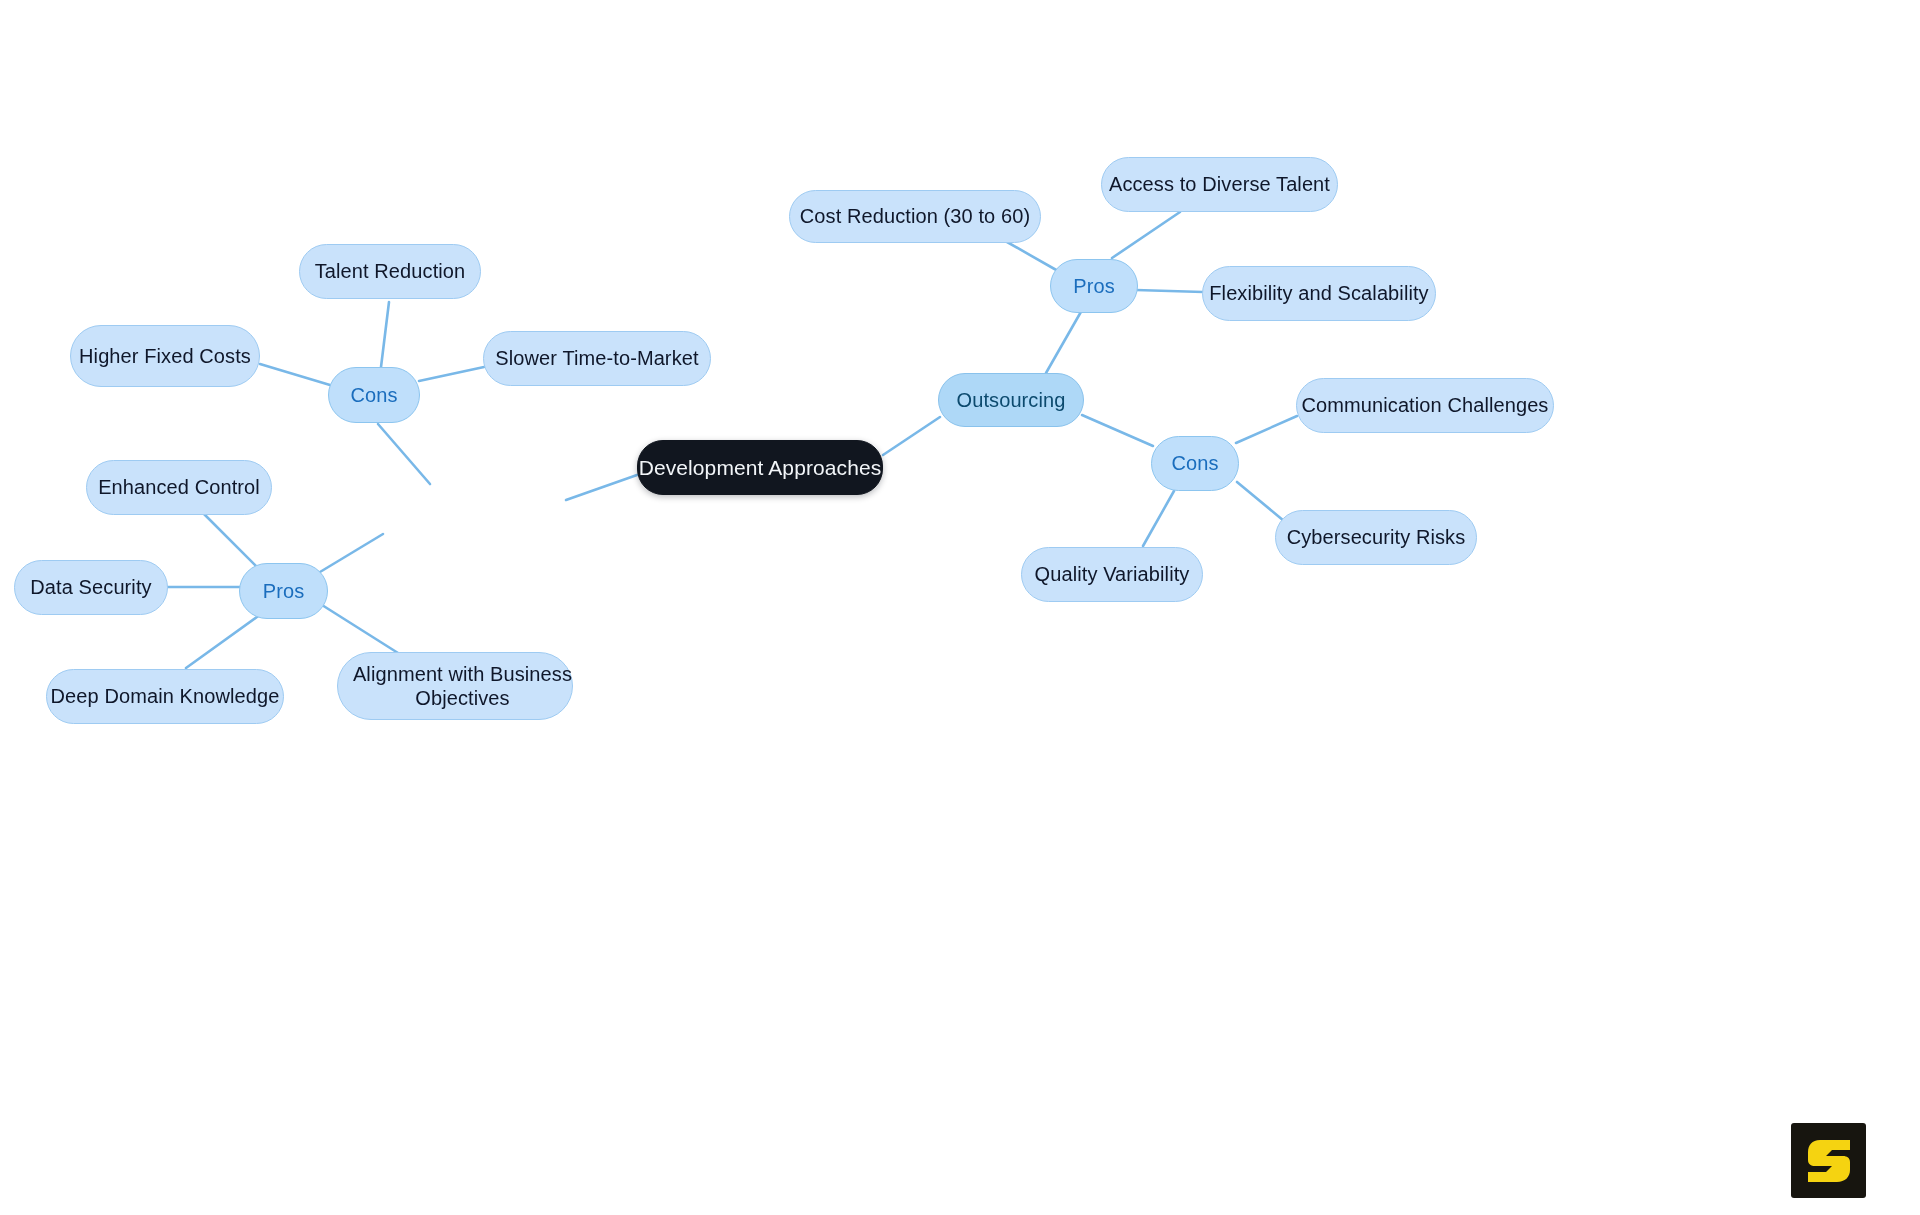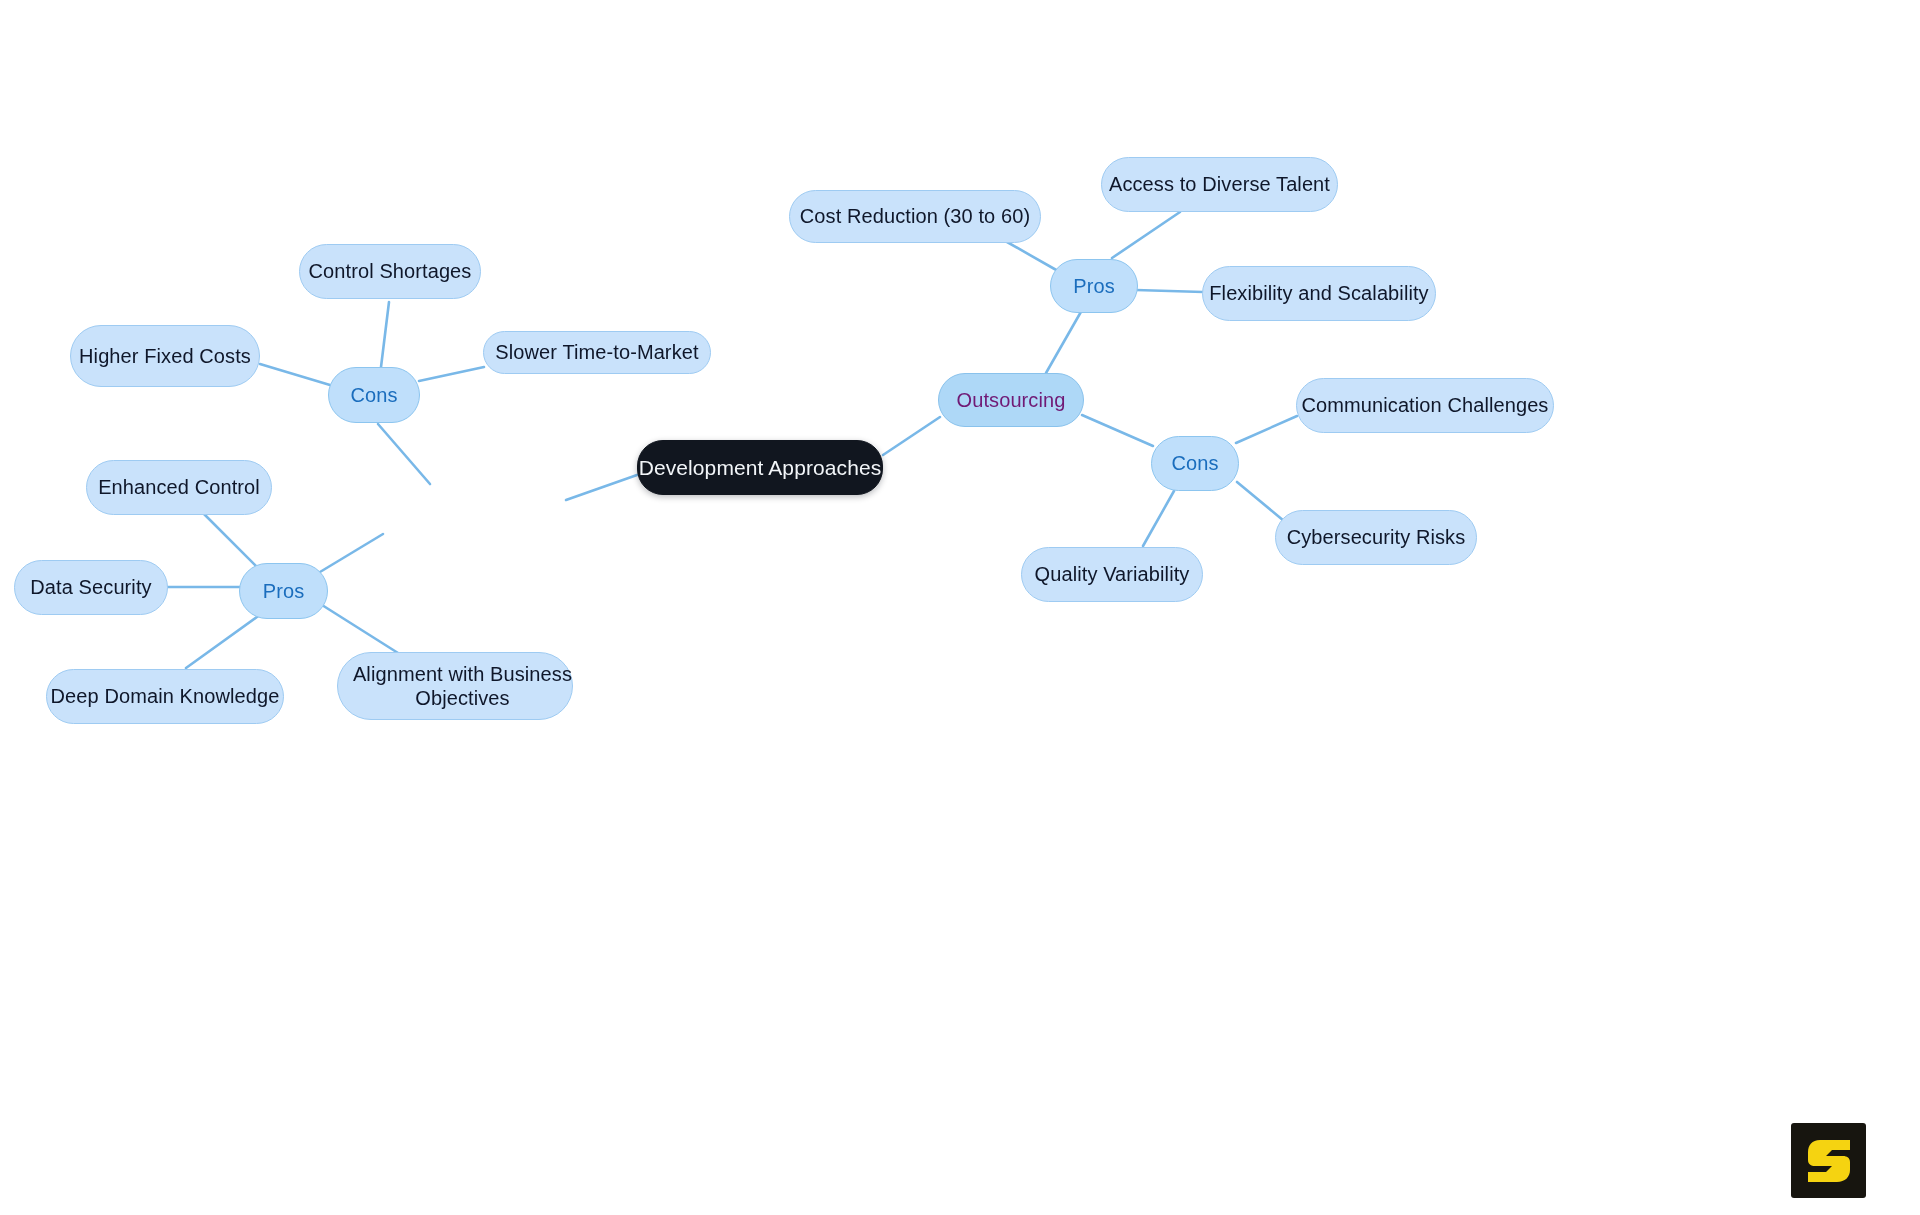--- a/index.html
+++ b/index.html
@@ -56,21 +56,21 @@
   .node-leaf {
     background: #c9e2fb;
     border: 1px solid #9ecbf2;
     color: #0f172a;
     font-size: 20px;
   }
 
   .node-hub {
     background: #aed8f7;
     border: 1px solid #89c2ec;
-    color: #701a75;
+    color: #0c4a6e;
     font-size: 20px;
   }
 
   .node-root {
     background: #11161f;
     border: 1px solid #11161f;
     color: #f2f5f8;
     font-size: 21px;
     border-radius: 26px;
     box-shadow: 0 2px 6px rgba(10, 15, 25, 0.28);
@@ -134,24 +134,24 @@
 
   <div class="node node-branch" style="left:328px; top:367px; width:92px; height:56px;">
     <span>Cons</span>
   </div>
 
   <div class="node node-leaf" style="left:70px; top:325px; width:190px; height:62px;">
     <span>Higher Fixed Costs</span>
   </div>
 
   <div class="node node-leaf" style="left:299px; top:244px; width:182px; height:55px;">
-    <span>Control Shortages</span>
-  </div>
-
-  <div class="node node-leaf" style="left:483px; top:331px; width:228px; height:43px;">
+    <span>Talent Reduction</span>
+  </div>
+
+  <div class="node node-leaf" style="left:483px; top:331px; width:228px; height:55px;">
     <span>Slower Time-to-Market</span>
   </div>
 
   <div class="node node-branch" style="left:239px; top:563px; width:89px; height:56px;">
     <span>Pros</span>
   </div>
 
   <div class="node node-leaf" style="left:86px; top:460px; width:186px; height:55px;">
     <span>Enhanced Control</span>
   </div>

